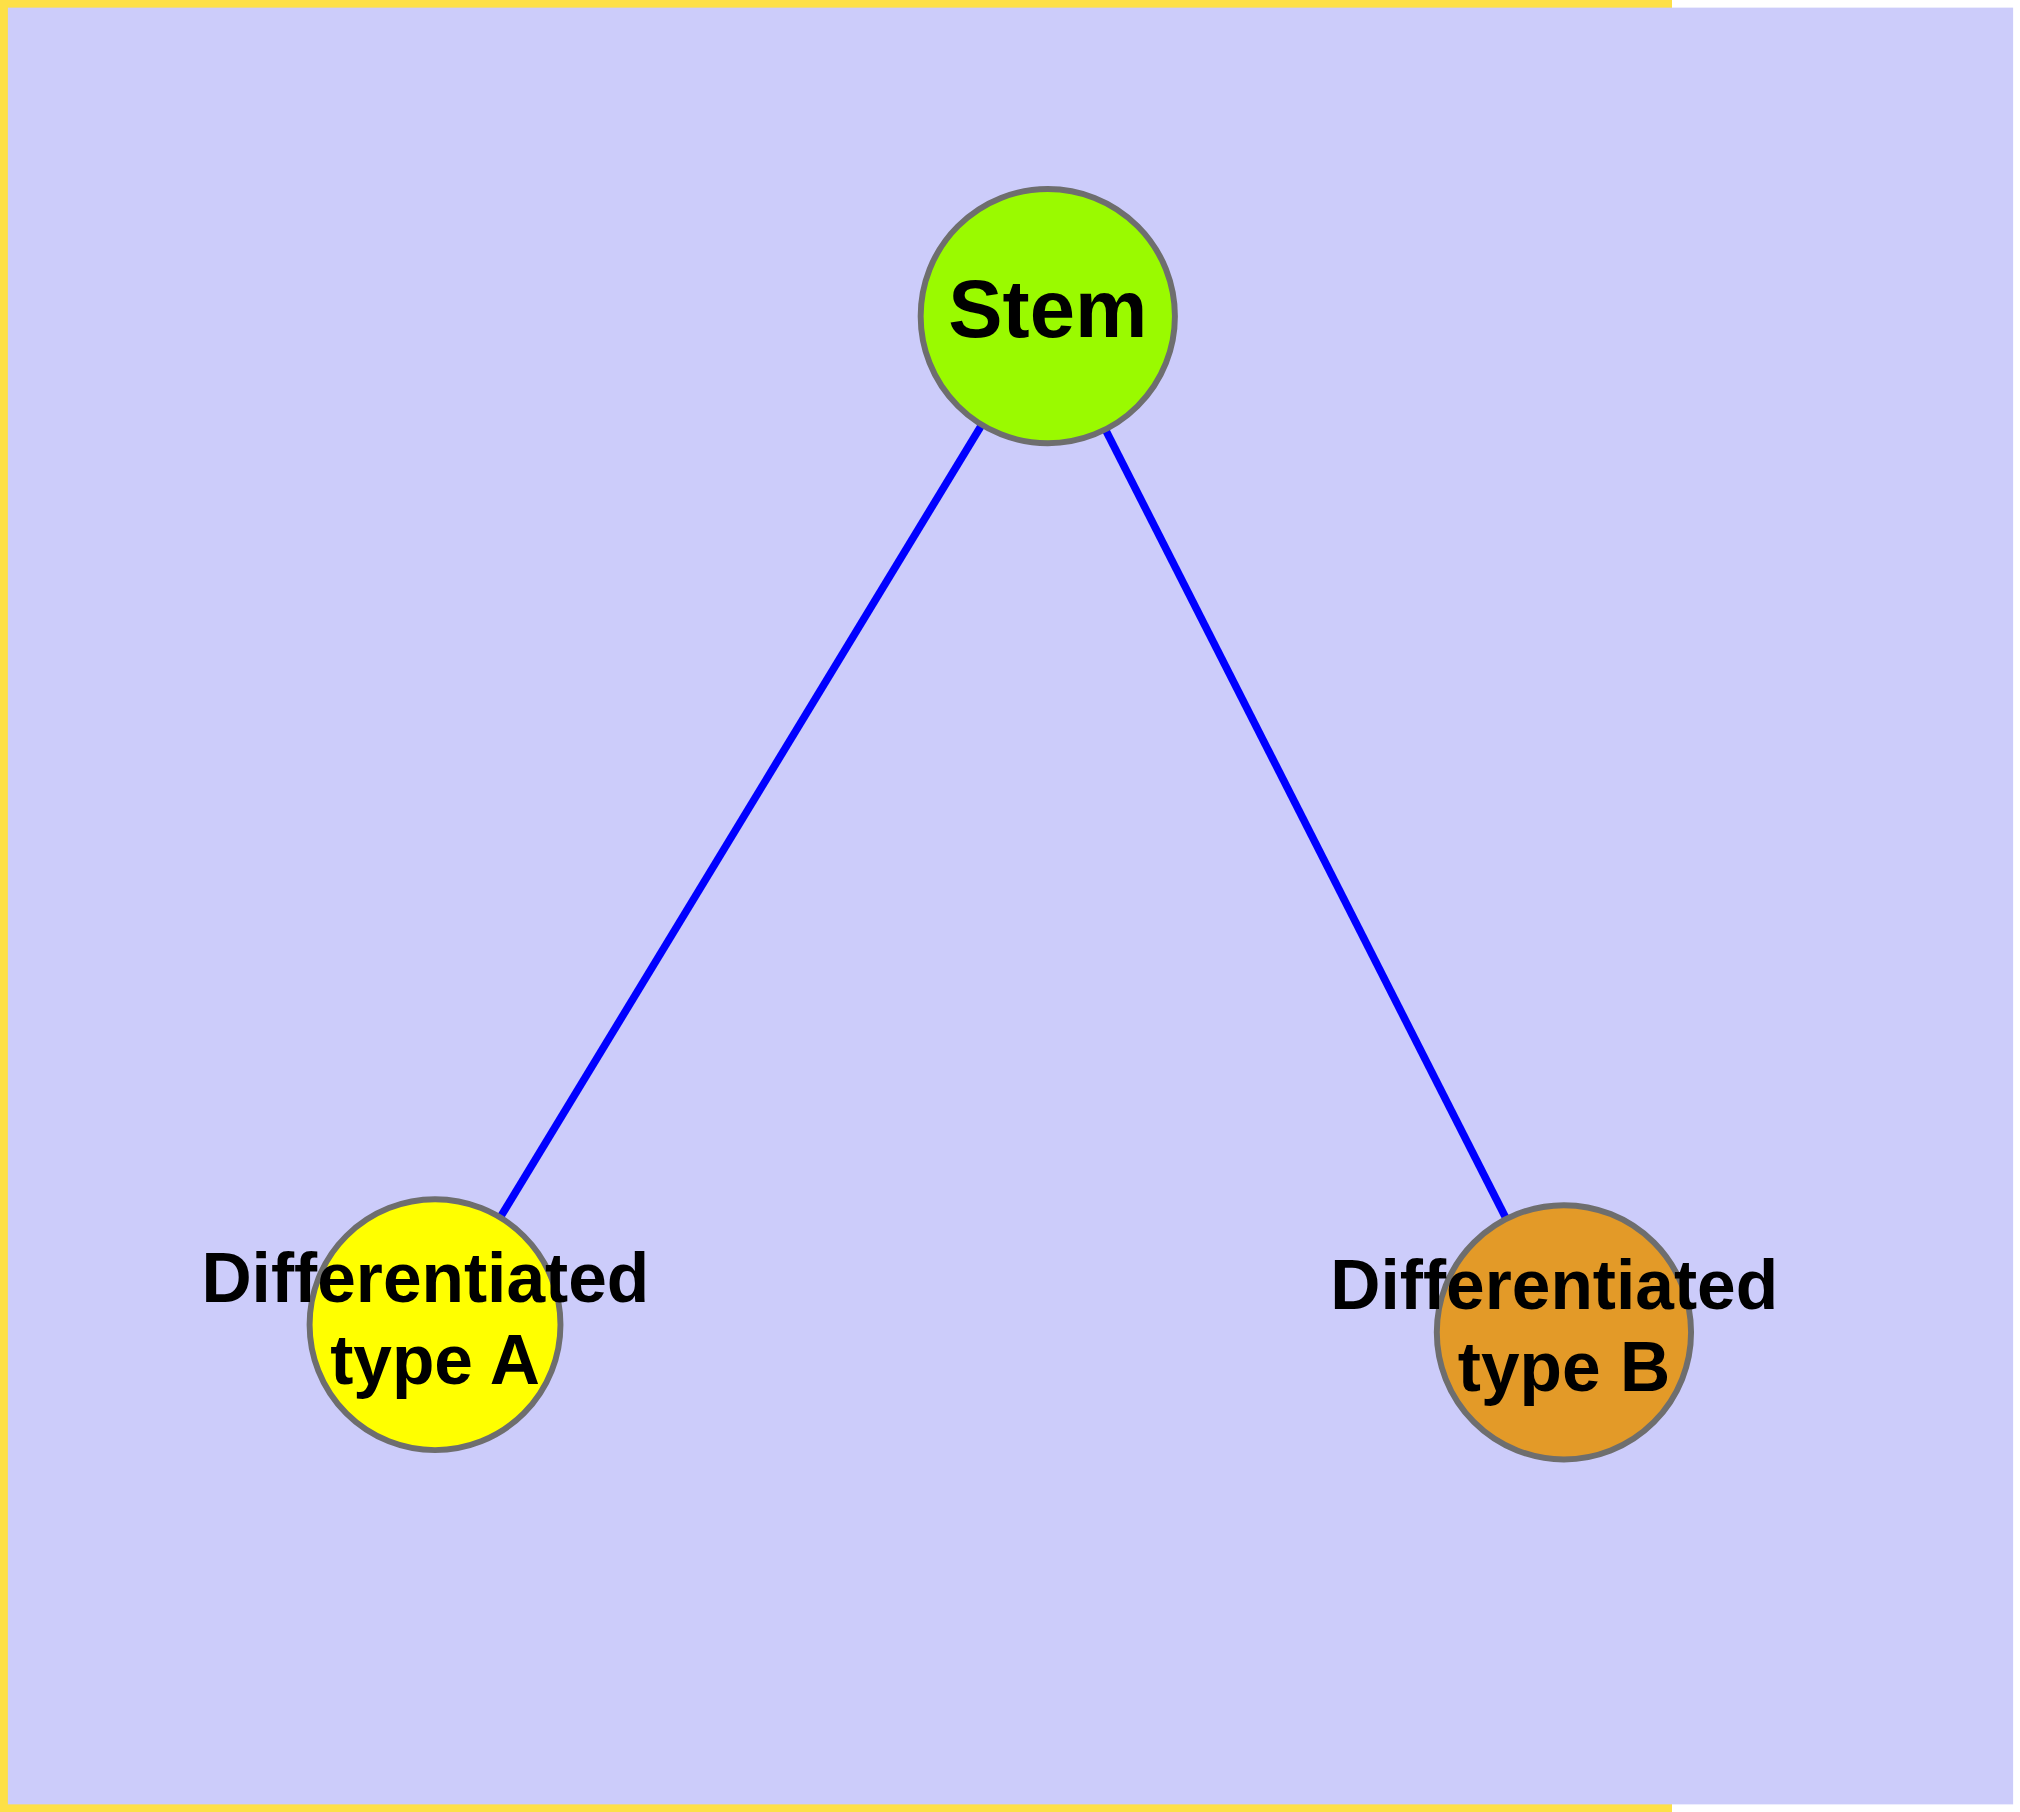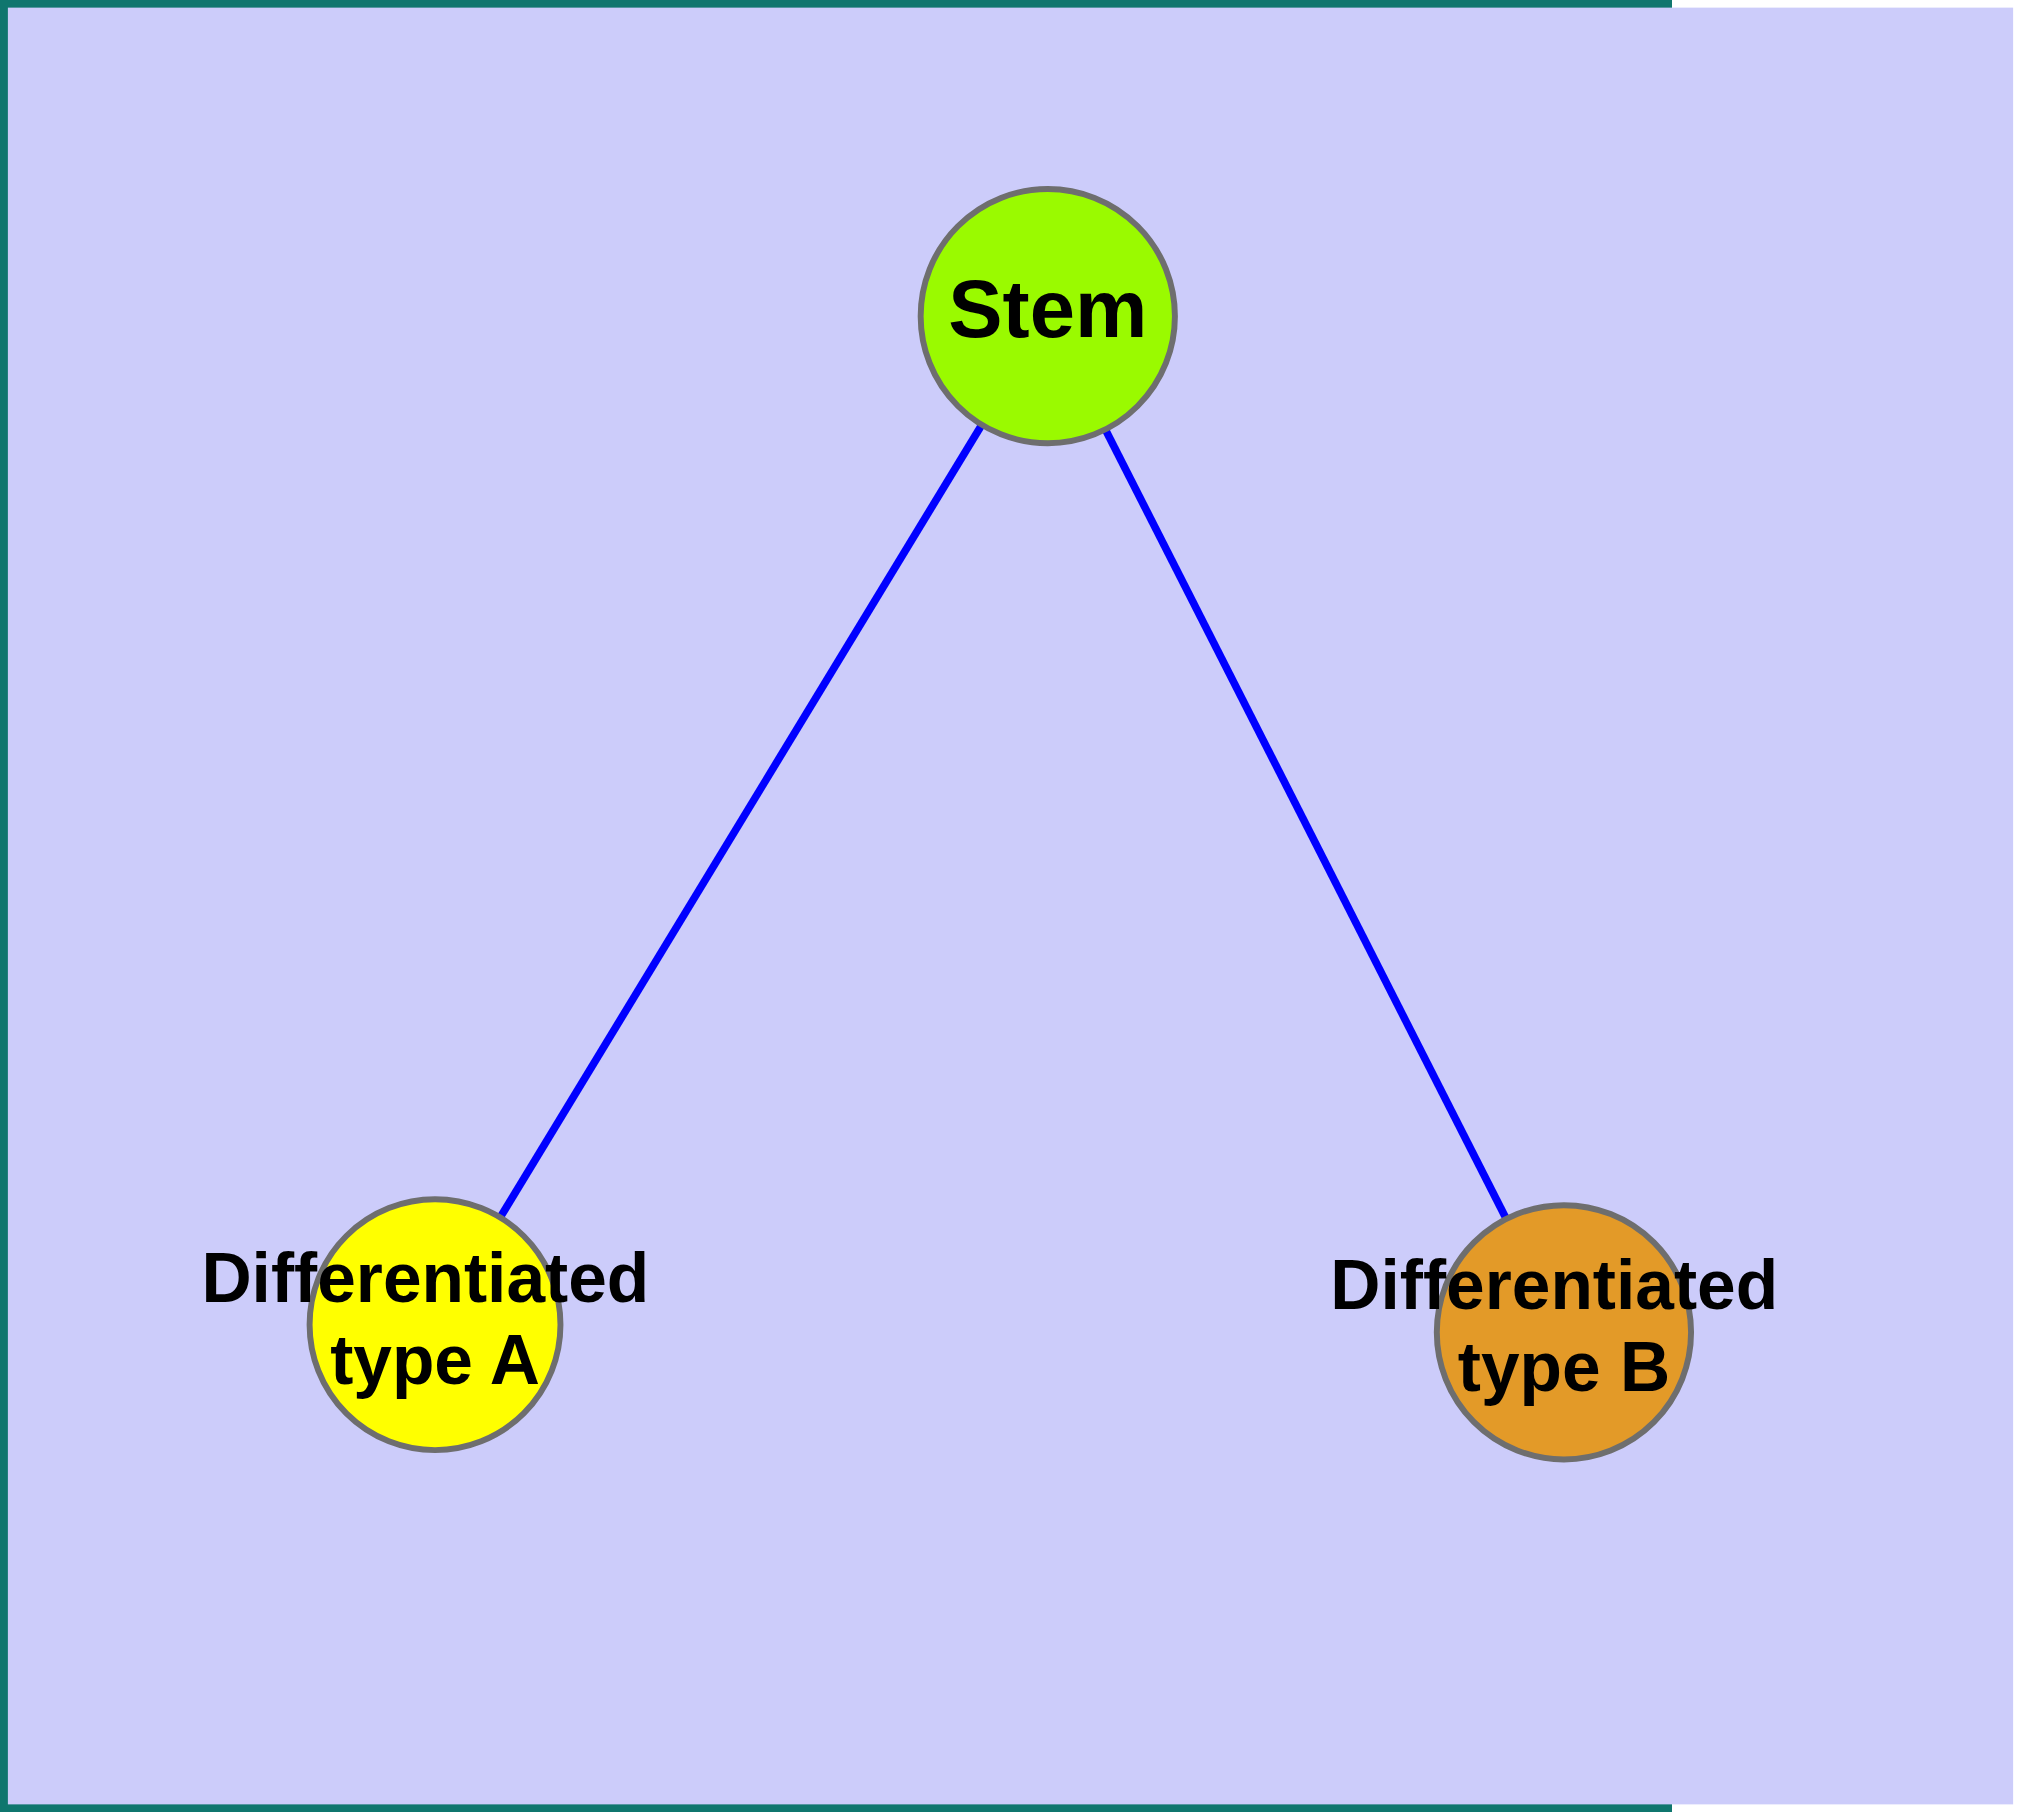--- a/index.html
+++ b/index.html
@@ -11,21 +11,21 @@
   body {
     width: 2021px;
     height: 1812px;
     overflow: hidden;
     font-family: "Liberation Sans", sans-serif;
   }
   #graph-canvas {
     position: relative;
     width: 1672px;
     height: 1812px;
-    background: #0f766e;
+    background: #fde047;
   }
   #graph-svg {
     position: absolute;
     top: 0;
     left: 0;
     display: block;
   }
   .node-circle {
     stroke: #6e6e6e;
     stroke-width: 7;

